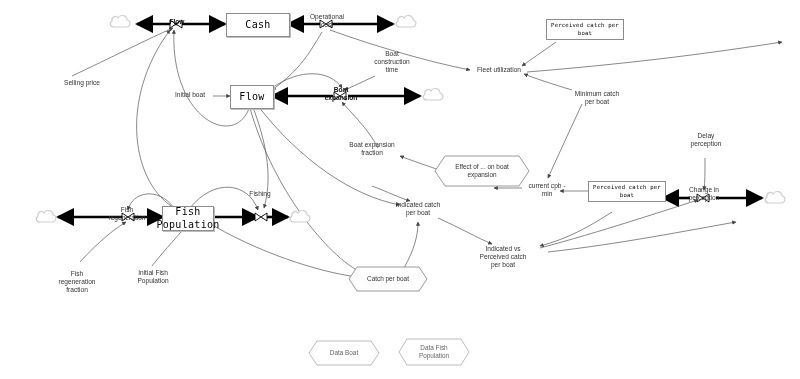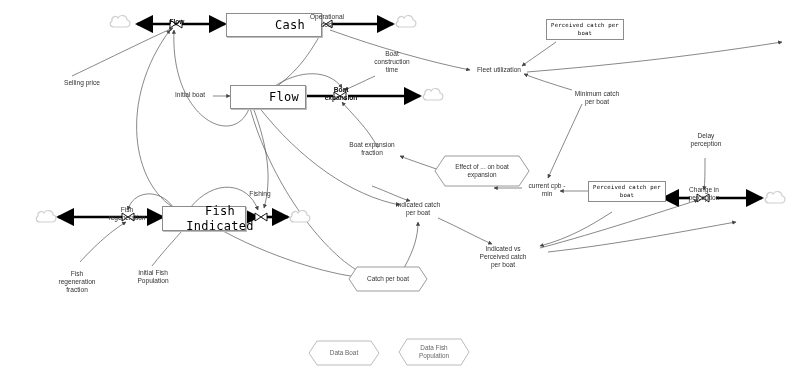--- a/index.html
+++ b/index.html
@@ -8,28 +8,27 @@
   #canvas{position:relative;width:800px;height:379px;background:#fff;overflow:hidden;}
   svg.wires{position:absolute;left:0;top:0;width:800px;height:379px;pointer-events:none;}
 
   
   .stock{
     position:absolute;
     border:1px solid #8c8c8c;
     box-shadow:1px 1px 0 #bdbdbd;
     background:#fff;
     font-family:"DejaVu Sans Mono","Liberation Mono",monospace;
-    font-size:12px;
+    font-size:10px;
     color:#000;
     display:flex;align-items:center;justify-content:center;
     text-align:center;
     line-height:1.25;
     letter-spacing:.3px;
     z-index:6;
-    padding-left:32px;
   }
   
   .boxvar{
     position:absolute;
     border:1px solid #8c8c8c;
     background:#fff;
     font-family:"DejaVu Sans Mono","Liberation Mono",monospace;
     font-size:5.6px;
     color:#000;
     display:flex;align-items:center;justify-content:center;
@@ -217,21 +216,21 @@
     <svg width="24" height="18" viewBox="0 0 24 18">
         <path d="M6,14 C2,14 1,10 4,8 C3,4 8,2 10,5 C12,1 19,2 19,7 C23,7 23,14 18,14 Z" fill="#fff" stroke="#cfcfcf" stroke-width="1.2"></path>
       </svg>
   </div>
 
   <div class="stock" style="left:226px;top:13px;width:62px;height:22px;">Cash</div>
 
   <div class="stock" style="left:230px;top:85px;width:42px;height:22px;">Flow</div>
 
   <div class="stock" style="left:162px;top:206px;width:50px;height:23px;">Fish
-Indicated</div>
+Population</div>
 
   <div class="boxvar" style="left:546px;top:19px;width:76px;height:19px;">Perceived catch
 per boat</div>
 
   <div class="boxvar" style="left:588px;top:181px;width:76px;height:19px;">Perceived catch
 per boat</div>
 
   <div class="flowlabel" style="left:158px;top:18px;width:38px;">Flow</div>
 
   <div class="flowlabel" style="left:296px;top:13px;width:62px;font-weight:normal;color:#333;">Operational

